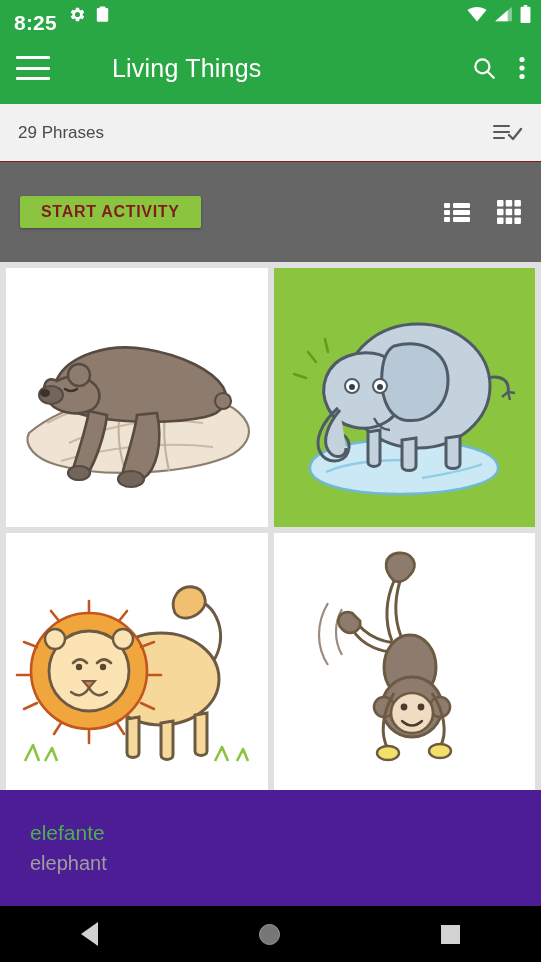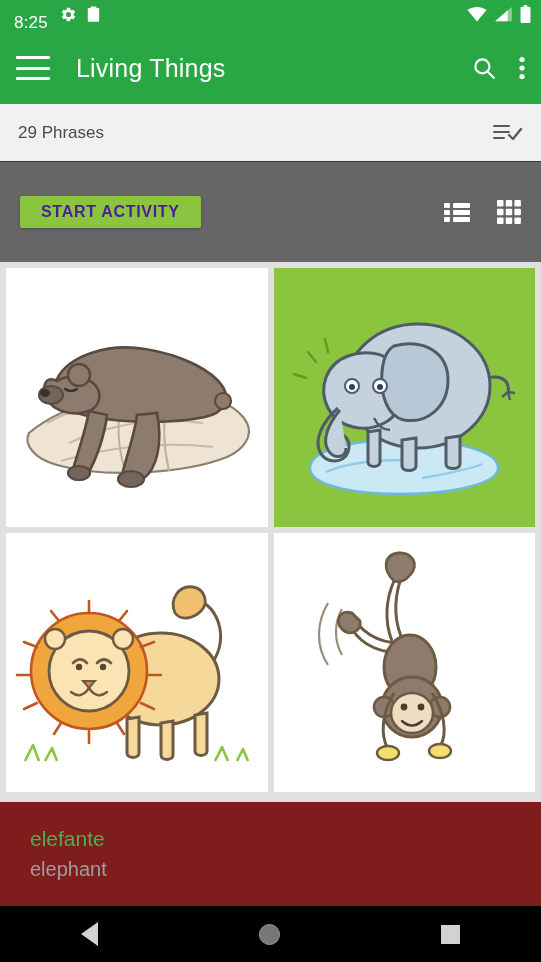--- a/index.html
+++ b/index.html
@@ -19,34 +19,35 @@
   
   .statusbar {
     height: 32px;
     background: #2aa745;
     display: flex; align-items: center;
     padding: 0 10px 0 14px;
     color: #ffffff;
     flex: 0 0 32px;
   }
   .status-time {
-    font-size: 17px; font-weight: normal; letter-spacing: .2px;
+    font-size: 21px; font-weight: bold; letter-spacing: .2px;
     color: #ffffff;
     margin-top: 13px;
   }
   .status-left-icons { display: flex; align-items: center; gap: 10px; margin-left: 12px; }
   .status-right { margin-left: auto; display: flex; align-items: center; gap: 7px; }
 
   
   .appbar {
     height: 72px;
     background: #2aa745;
     display: flex; align-items: center;
     padding: 0 16px;
     flex: 0 0 72px;
+    gap: 36px;
   }
   .hamburger { width: 34px; height: 24px; display: flex; flex-direction: column; justify-content: space-between; cursor: pointer; }
   .hamburger span { display: block; height: 3px; background: #fff; border-radius: 1px; }
   .app-title {
     color: #ffffff; font-size: 25px; font-weight: normal;
     margin-left: 26px; letter-spacing: .2px;
   }
   .appbar-actions { margin-left: auto; display: flex; align-items: center; gap: 22px; }
   .icon-btn { cursor: pointer; display: flex; align-items: center; justify-content: center; }
 
@@ -65,21 +66,21 @@
   
   .toolbar {
     height: 100px;
     background: #666666;
     display: flex; align-items: center;
     padding: 0 20px;
     flex: 0 0 100px;
   }
   .start-btn {
     background: #8bc53f;
-    color: #4c1d95;
+    color: #7f1d1d;
     border: none;
     font-size: 16px; font-weight: bold;
     letter-spacing: .7px;
     padding: 7px 21px;
     border-radius: 2px;
     cursor: pointer;
     font-family: "Liberation Sans", sans-serif;
     box-shadow: 0 1px 3px rgba(0,0,0,.3);
   }
   .view-toggles { margin-left: auto; display: flex; align-items: center; gap: 27px; }
@@ -104,22 +105,22 @@
     cursor: pointer;
   }
   .card.selected { background: #8bc53f; }
   .card svg { display: block; }
 
   
   .caption-sheet {
     position: absolute;
     left: 0; right: 0;
     bottom: 56px;
-    height: 104px;
-    background: #7f1d1d;
+    height: 116px;
+    background: #4c1d95;
     padding: 18px 30px;
     display: flex; flex-direction: column; justify-content: center;
   }
   .caption-primary { color: #4caf50; font-size: 21px; line-height: 1.3; }
   .caption-secondary { color: #9e9e9e; font-size: 20px; line-height: 1.4; margin-top: 3px; }
 
   
   .navbar {
     position: absolute; left: 0; right: 0; bottom: 0;
     height: 56px; background: #000000;

